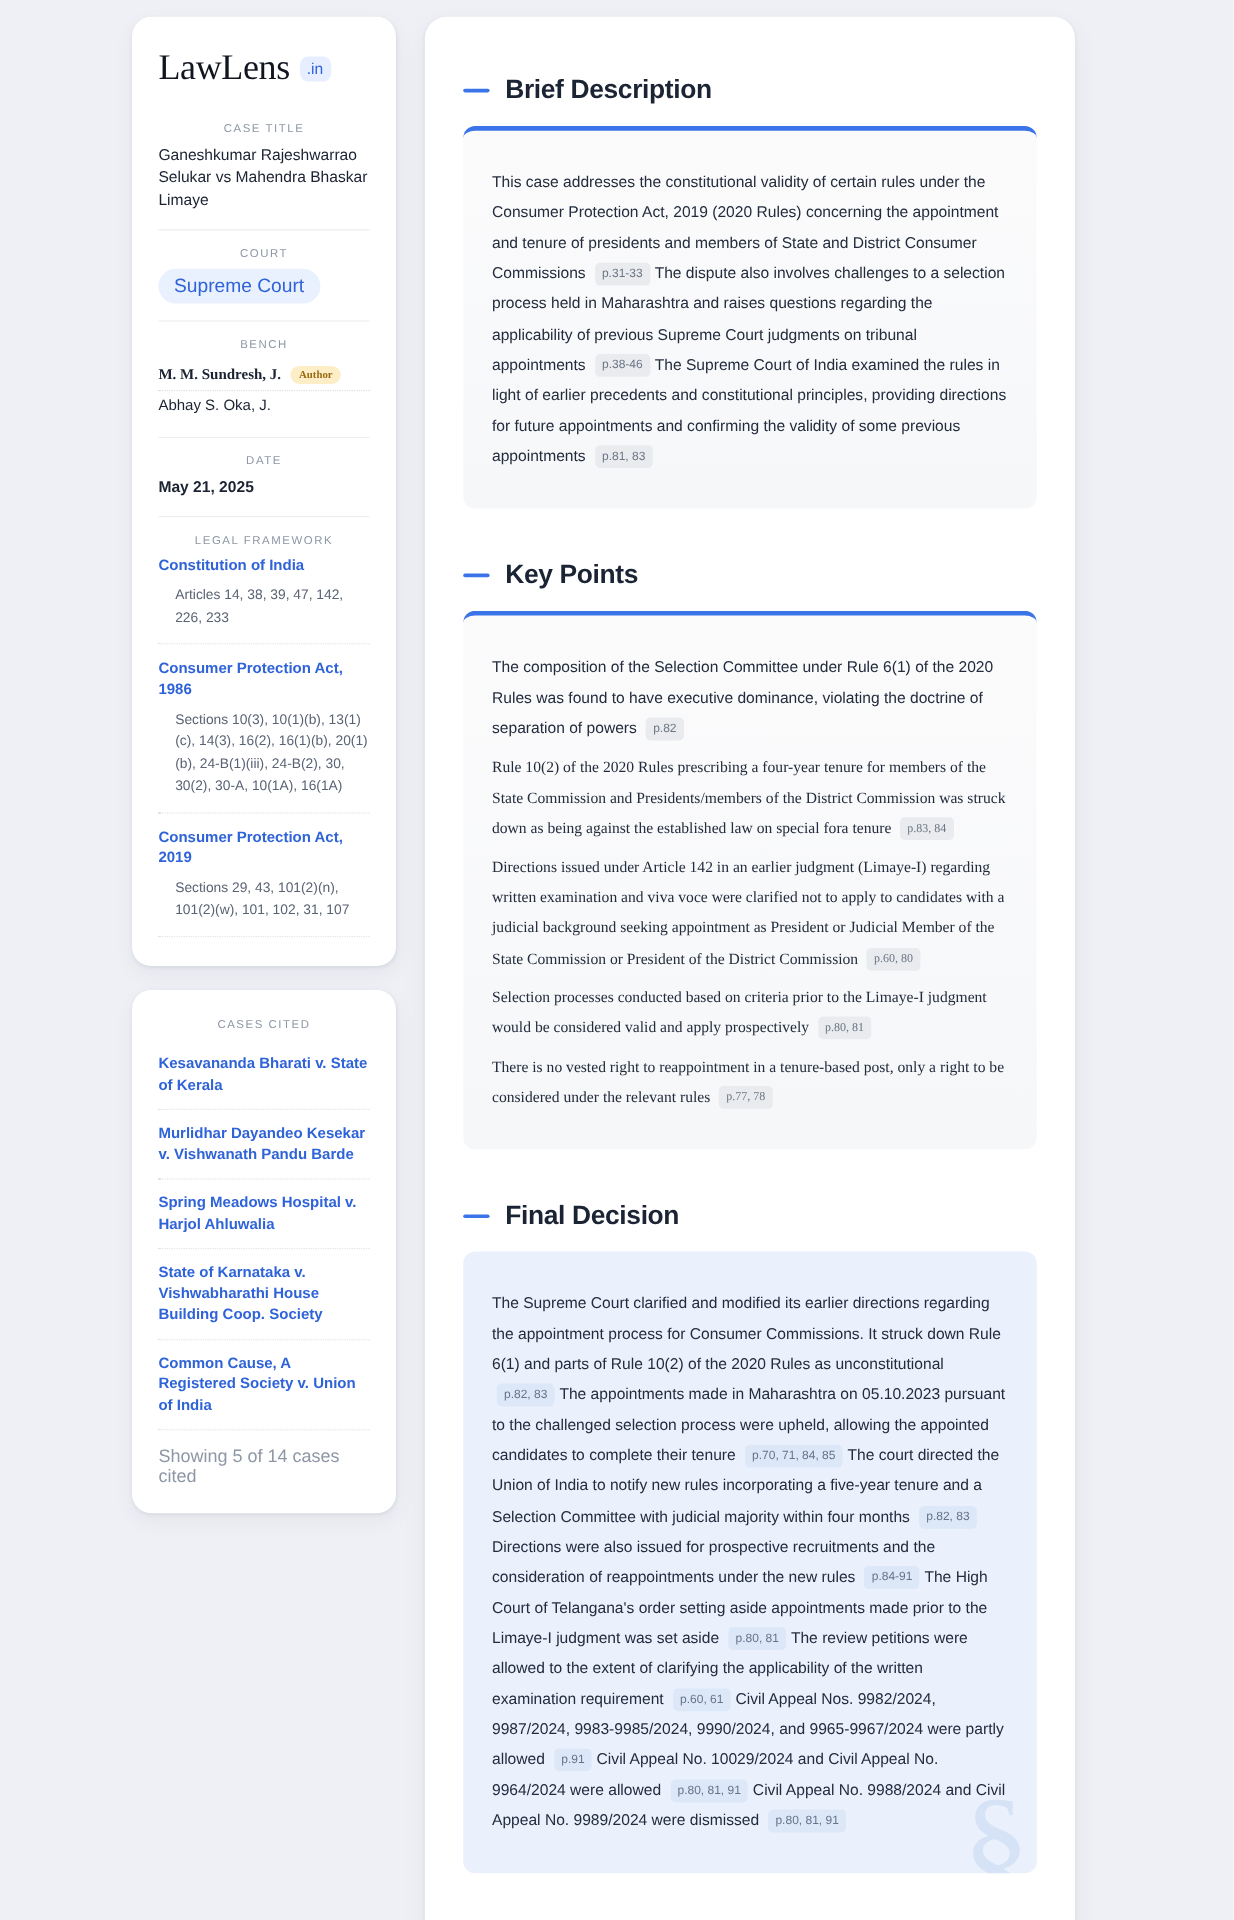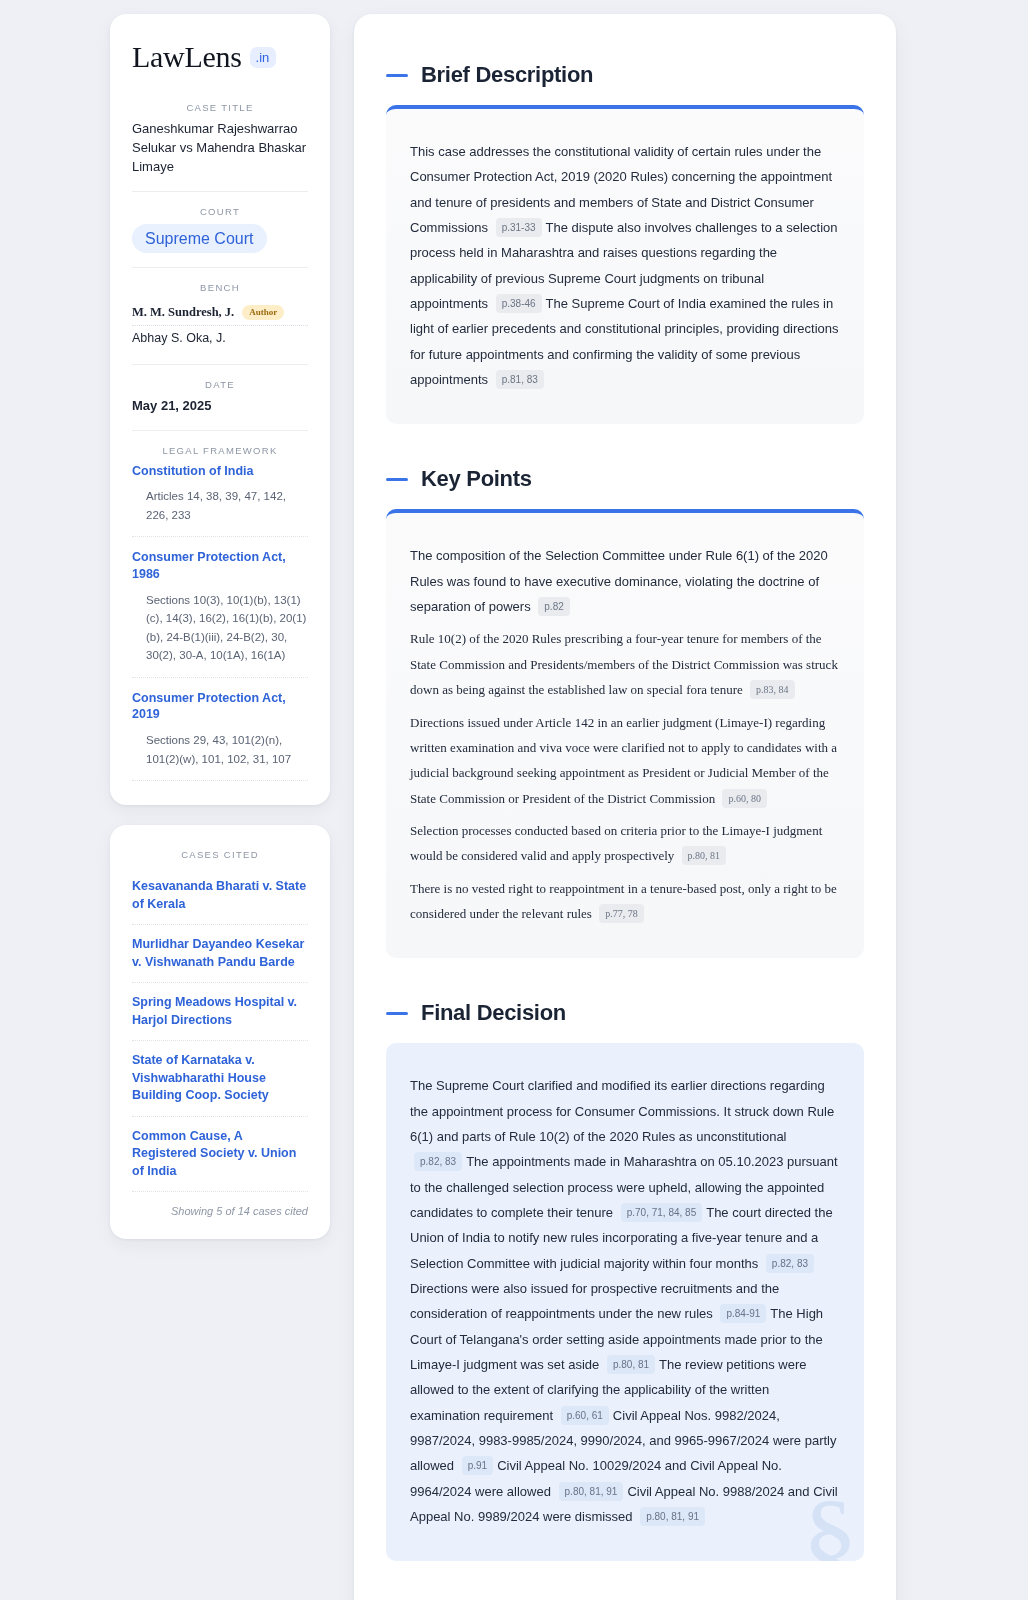--- a/index.html
+++ b/index.html
@@ -114,24 +114,23 @@
   .cited-item {
     font-size: 12.5px;
     font-weight: bold;
     color: #2f63d8;
     line-height: 1.4;
     padding: 11px 0;
     border-bottom: 1px dotted #dfe3ea;
   }
   .cited-item:first-of-type { padding-top: 4px; }
   .cited-note {
-    font-size: 11px;
-    font-style: italic;
+    font-size: 15px;
     color: #8e97a6;
-    text-align: right;
+    text-align: left;
     padding-top: 13px;
   }
 
   
   .main {
     flex: 0 0 542px;
     width: 542px;
     background: #ffffff;
     border-radius: 18px;
     box-shadow: 0 1px 3px rgba(30,40,70,.07), 0 8px 22px rgba(30,40,70,.05);
@@ -248,21 +247,21 @@
           <div class="stat-name">Consumer Protection Act, 2019</div>
           <div class="stat-sections">Sections 29, 43, 101(2)(n), 101(2)(w), 101, 102, 31, 107</div>
         </div>
       </div>
     </div>
 
     <div class="card side-card" style="padding-top:24px">
       <div class="label">CASES CITED</div>
       <div class="cited-item">Kesavananda Bharati v. State of Kerala</div>
       <div class="cited-item">Murlidhar Dayandeo Kesekar v. Vishwanath Pandu Barde</div>
-      <div class="cited-item">Spring Meadows Hospital v. Harjol Directions</div>
+      <div class="cited-item">Spring Meadows Hospital v. Harjol Ahluwalia</div>
       <div class="cited-item">State of Karnataka v. Vishwabharathi House Building Coop. Society</div>
       <div class="cited-item">Common Cause, A Registered Society v. Union of India</div>
       <div class="cited-note">Showing 5 of 14 cases cited</div>
     </div>
   </aside>
 
   <main class="main">
 
     <section class="section">
       <div class="section-head">

